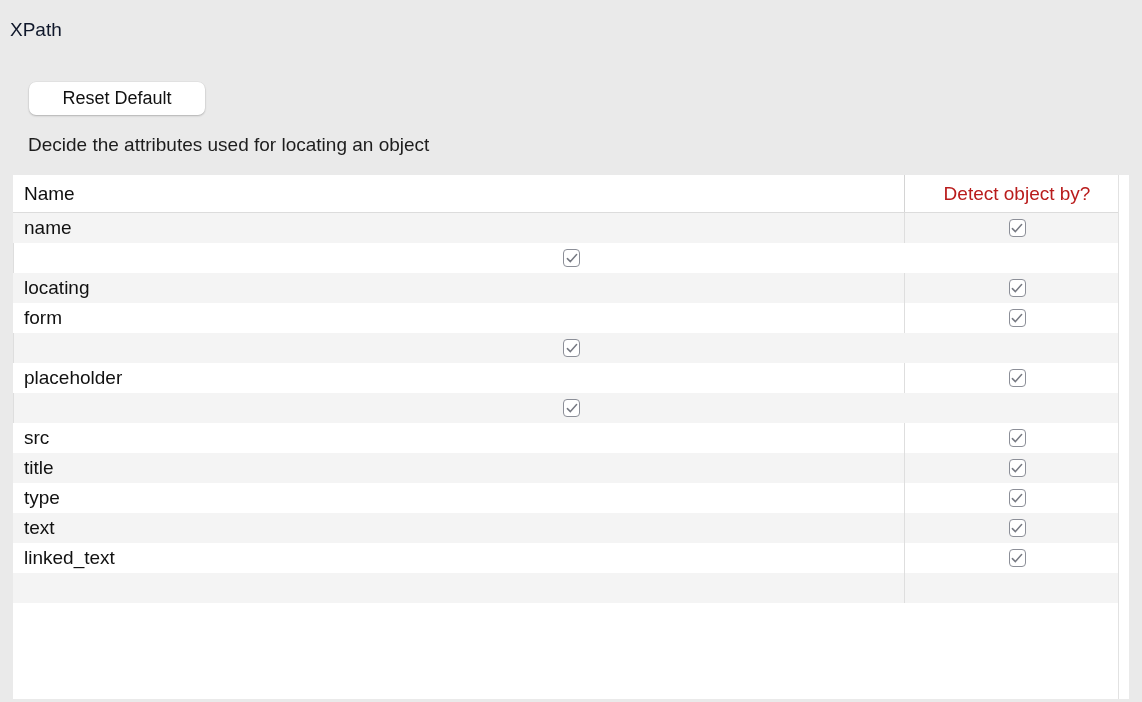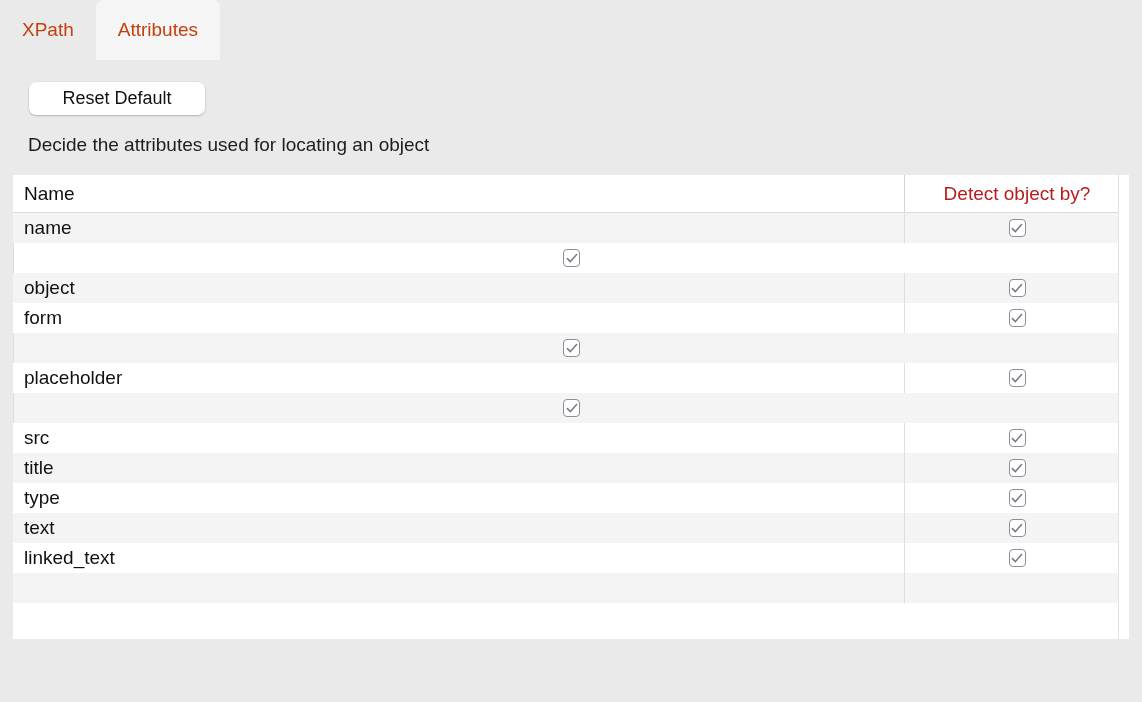--- a/index.html
+++ b/index.html
@@ -26,23 +26,23 @@
     display: flex;
     align-items: flex-start;
     box-sizing: border-box;
   }
   .tab {
     height: 60px;
     display: flex;
     align-items: center;
     justify-content: center;
     font-size: 19px;
-    color: #c2410c;
-    box-sizing: border-box;
-    padding: 0 22px;
+    color: #0f172a;
+    box-sizing: border-box;
+    padding: 0 10px;
     cursor: default;
     user-select: none;
   }
   .tab.selected {
     background: #f5f5f5;
     border-top-left-radius: 7px;
     border-top-right-radius: 7px;
   }
 
   
@@ -118,21 +118,21 @@
   .tool-item.disabled .tool-label { color: #b6b6b6; }
   .tool-gap { width: 24px; }
   .tool-gap-sm { width: 18px; }
 
   
   .table-wrap {
     position: absolute;
     left: 13px;
     top: 175px;
     width: 1116px;
-    height: 464px;
+    height: 524px;
     background: #ffffff;
     box-sizing: border-box;
     overflow: hidden;
   }
   .grid {
     position: relative;
     width: 100%;
     height: 100%;
   }
   .row {
@@ -219,23 +219,20 @@
     height: 467px;
     background: #eaeaea;
   }
 </style>
 </head>
 <body>
 
 <div class="tabstrip">
   <div class="tab">
     <span>XPath</span>
-  </div>
-  <div class="tab selected">
-    <span>Attributes</span>
   </div>
 </div>
 
 <div class="panel">
 
   <button class="reset-btn">Reset Default</button>
 
   <div class="description">Decide the attributes used for locating an object</div>
 
   <div class="toolbar">
@@ -304,21 +301,21 @@
       <div class="row even">
         <div class="cell-check">
           <span class="checkbox">
             <svg width="12" height="11" viewBox="0 0 12 11">
               <path d="M1.4 5.6 L4.4 8.6 L10.6 1.6" fill="none" stroke="#767982" stroke-width="1.5" stroke-linecap="round" stroke-linejoin="round"></path>
             </svg>
           </span>
         </div>
       </div>
       <div class="row odd">
-        <div class="cell-name">object</div>
+        <div class="cell-name">locating</div>
         <div class="cell-check">
           <span class="checkbox">
             <svg width="12" height="11" viewBox="0 0 12 11">
               <path d="M1.4 5.6 L4.4 8.6 L10.6 1.6" fill="none" stroke="#767982" stroke-width="1.5" stroke-linecap="round" stroke-linejoin="round"></path>
             </svg>
           </span>
         </div>
       </div>
       <div class="row even">
         <div class="cell-name">form</div>

